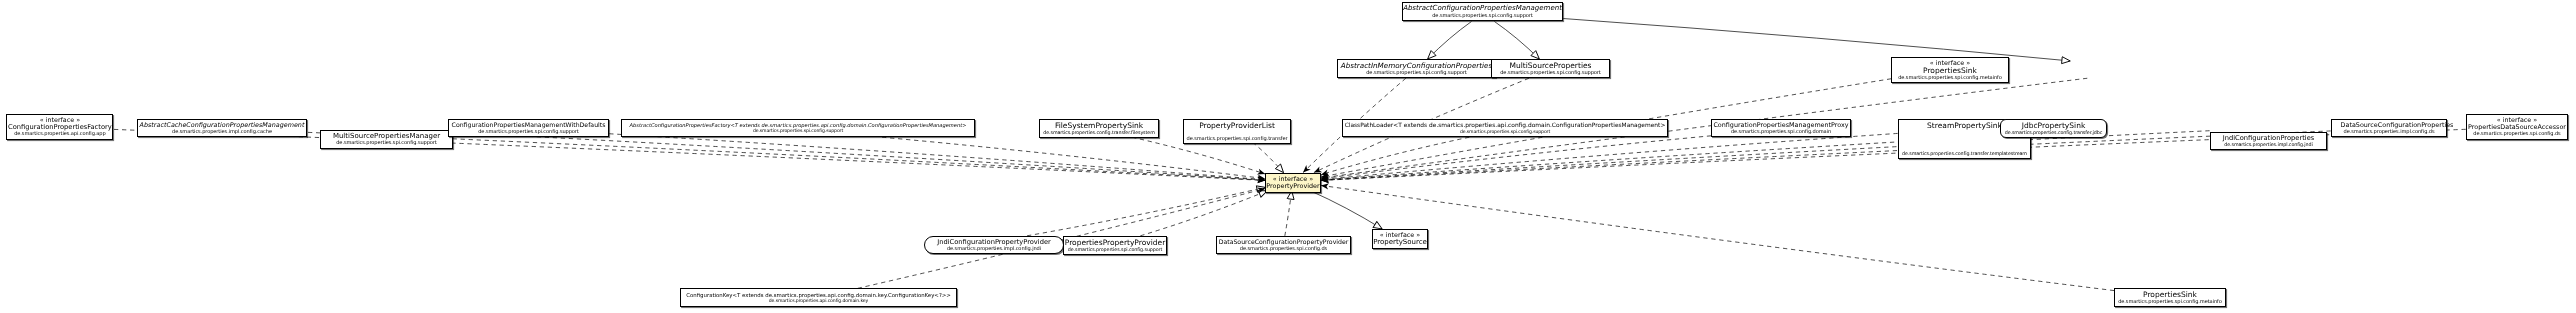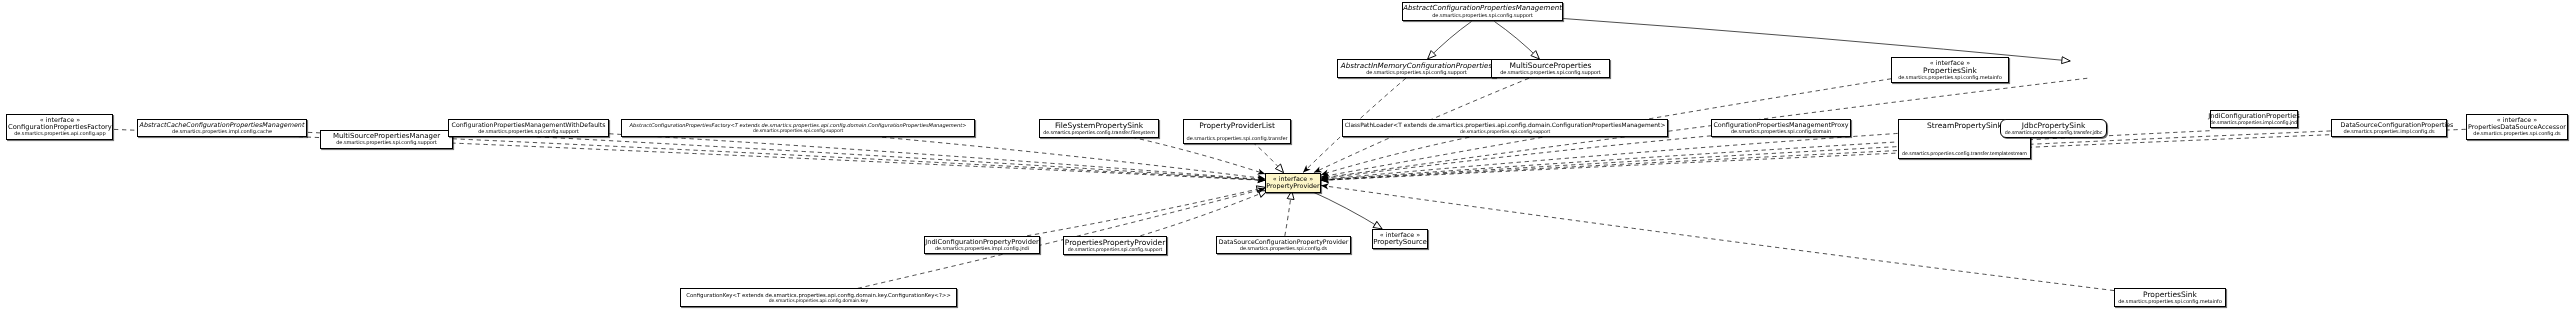--- a/index.html
+++ b/index.html
@@ -120,38 +120,38 @@
       <div class="pkg">de.smartics.properties.spi.config.domain</div>
     </div>
     <div class="node" style="left: 1898px; top: 119px; width: 133px; min-height: 18px; gap: 21px;">
       <div class="cname">StreamPropertySink</div>
       <div class="pkg" style="font-size: 4.8px;">de.smartics.properties.config.transfer.templatestream</div>
     </div>
     <div class="node" style="left: 2000px; top: 119px; width: 107px; min-height: 18px; border-radius: 6px;">
       <div class="cname">JdbcPropertySink</div>
       <div class="pkg" style="font-size: 4.8px;">de.smartics.properties.config.transfer.jdbc</div>
     </div>
-    <div class="node" style="left: 2210px; top: 110px; width: 88px; min-height: 18px;">
+    <div class="node" style="left: 2210px; top: 132px; width: 117px; min-height: 18px;">
       <div class="cname" style="font-size: 6.7px;">JndiConfigurationProperties</div>
       <div class="pkg" style="font-size: 4.8px;">de.smartics.properties.impl.config.jndi</div>
     </div>
     <div class="node" style="left: 2331px; top: 119px; width: 116px; min-height: 18px;">
       <div class="cname" style="font-size: 6.4px; padding-left: 16px;">DataSourceConfigurationProperties</div>
       <div class="pkg">de.smartics.properties.impl.config.ds</div>
     </div>
     <div class="node" style="left: 2466px; top: 114px; width: 102px; min-height: 26px;">
       <div class="stereo">« interface »</div>
       <div class="cname" style="font-size: 6.4px;">PropertiesDataSourceAccessor</div>
       <div class="pkg">de.smartics.properties.spi.config.ds</div>
     </div>
     <div class="node highlight" style="left: 1265px; top: 173px; width: 56px; min-height: 18px;">
       <div class="stereo">« interface »</div>
       <div class="cname" style="font-size: 6.4px;">PropertyProvider</div>
     </div>
-    <div class="node" style="left: 924px; top: 236px; width: 116px; min-height: 18px;">
+    <div class="node" style="left: 924px; top: 236px; width: 140px; min-height: 18px; border-radius: 9px;">
       <div class="cname" style="font-size: 6.7px;">JndiConfigurationPropertyProvider</div>
       <div class="pkg">de.smartics.properties.impl.config.jndi</div>
     </div>
     <div class="node" style="left: 1063px; top: 236px; width: 104px; min-height: 18px;">
       <div class="cname">PropertiesPropertyProvider</div>
       <div class="pkg" style="font-size: 4.8px;">de.smartics.properties.spi.config.support</div>
     </div>
     <div class="node" style="left: 1216px; top: 236px; width: 135px; min-height: 18px;">
       <div class="cname" style="font-size: 6.2px;">DataSourceConfigurationPropertyProvider</div>
       <div class="pkg">de.smartics.properties.spi.config.ds</div>

